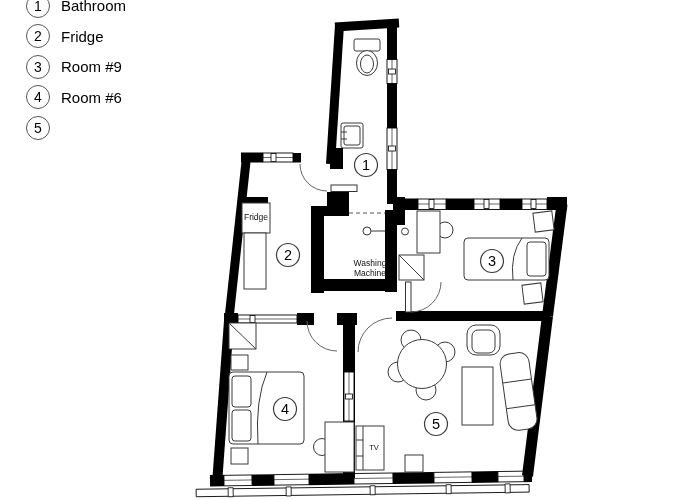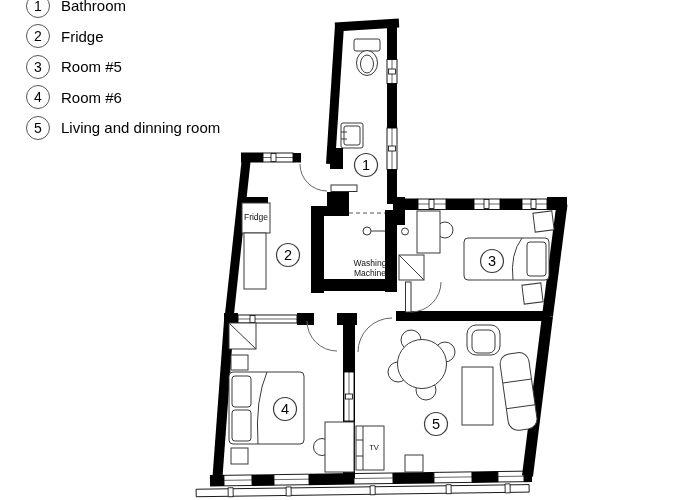--- a/index.html
+++ b/index.html
@@ -48,33 +48,32 @@
     <li>
       <span class="lg-circle">
           <span>2</span>
         </span>
       <span class="lg-label">Fridge</span>
     </li>
     <li>
       <span class="lg-circle">
           <span>3</span>
         </span>
-      <span class="lg-label">Room #5</span>
+      <span class="lg-label">Room #9</span>
     </li>
     <li>
       <span class="lg-circle">
           <span>4</span>
         </span>
       <span class="lg-label">Room #6</span>
     </li>
     <li>
       <span class="lg-circle">
           <span>5</span>
         </span>
-      <span class="lg-label">Living and dinning room</span>
     </li>
   </ul>
 
   <svg class="plan" width="700" height="500" viewBox="0 0 700 500">
 
     <g>
 
       <line class="wall" x1="335" y1="27" x2="399" y2="23" stroke-width="9"></line>
       <line class="wall" x1="339.5" y1="25" x2="330.5" y2="164" stroke-width="9"></line>
       <line class="wall" x1="392" y1="23" x2="392" y2="61" stroke-width="10"></line>

